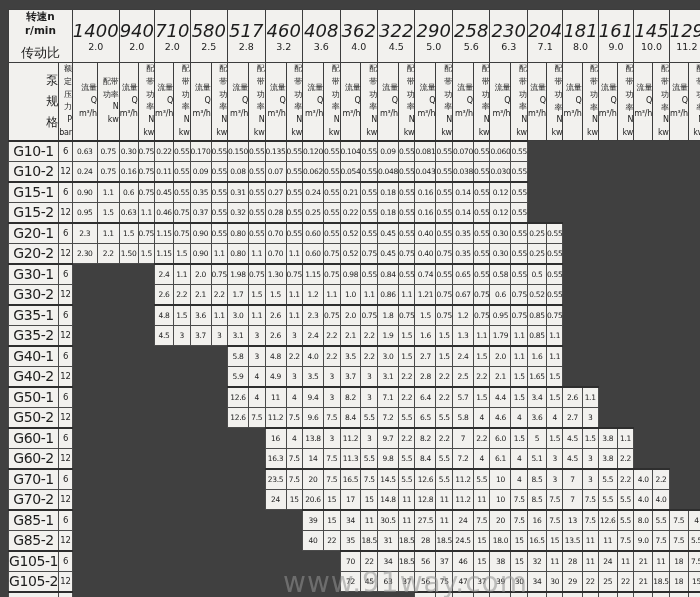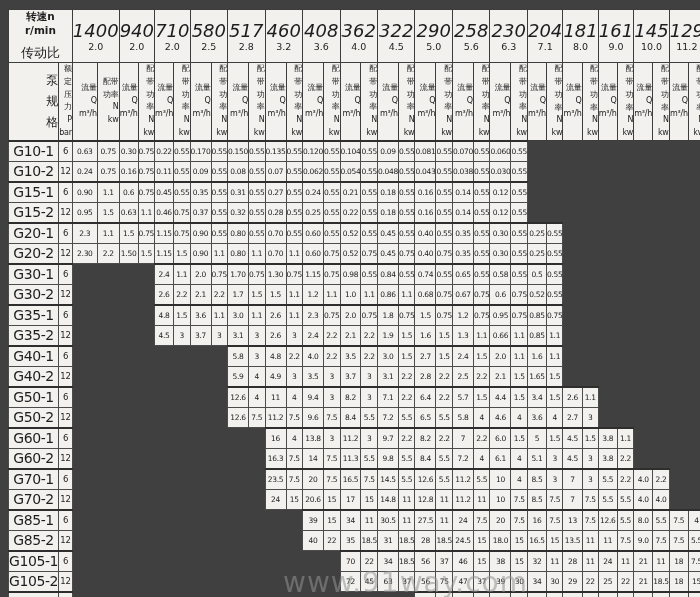--- a/index.html
+++ b/index.html
@@ -573,21 +573,21 @@
         </tr>
         <tr class="grp-top">
           <td class="model">G30-1</td>
           <td class="press">6</td>
           <td class="v" colspan="2"></td>
           <td class="v" colspan="2"></td>
           <td class="q">2.4</td>
           <td class="n">1.1</td>
           <td class="q">2.0</td>
           <td class="n">0.75</td>
-          <td class="q">1.70</td>
+          <td class="q">1.98</td>
           <td class="n">0.75</td>
           <td class="q">1.30</td>
           <td class="n">0.75</td>
           <td class="q">1.15</td>
           <td class="n">0.75</td>
           <td class="q">0.98</td>
           <td class="n">0.55</td>
           <td class="q">0.84</td>
           <td class="n">0.55</td>
           <td class="q">0.74</td>
@@ -616,21 +616,21 @@
           <td class="q">1.7</td>
           <td class="n">1.5</td>
           <td class="q">1.5</td>
           <td class="n">1.1</td>
           <td class="q">1.2</td>
           <td class="n">1.1</td>
           <td class="q">1.0</td>
           <td class="n">1.1</td>
           <td class="q">0.86</td>
           <td class="n">1.1</td>
-          <td class="q">0.68</td>
+          <td class="q">1.21</td>
           <td class="n">0.75</td>
           <td class="q">0.67</td>
           <td class="n">0.75</td>
           <td class="q">0.6</td>
           <td class="n">0.75</td>
           <td class="q">0.52</td>
           <td class="n">0.55</td>
           <td class="v" colspan="2"></td>
           <td class="v" colspan="2"></td>
           <td class="v" colspan="2"></td>
@@ -686,21 +686,21 @@
           <td class="q">2.4</td>
           <td class="n">2.2</td>
           <td class="q">2.1</td>
           <td class="n">2.2</td>
           <td class="q">1.9</td>
           <td class="n">1.5</td>
           <td class="q">1.6</td>
           <td class="n">1.5</td>
           <td class="q">1.3</td>
           <td class="n">1.1</td>
-          <td class="q">0.66</td>
+          <td class="q">1.79</td>
           <td class="n">1.1</td>
           <td class="q">0.85</td>
           <td class="n">1.1</td>
           <td class="v" colspan="2"></td>
           <td class="v" colspan="2"></td>
           <td class="v" colspan="2"></td>
           <td class="v" colspan="2"></td>
           <td class="v" colspan="2"></td>
         </tr>
         <tr class="grp-top">

